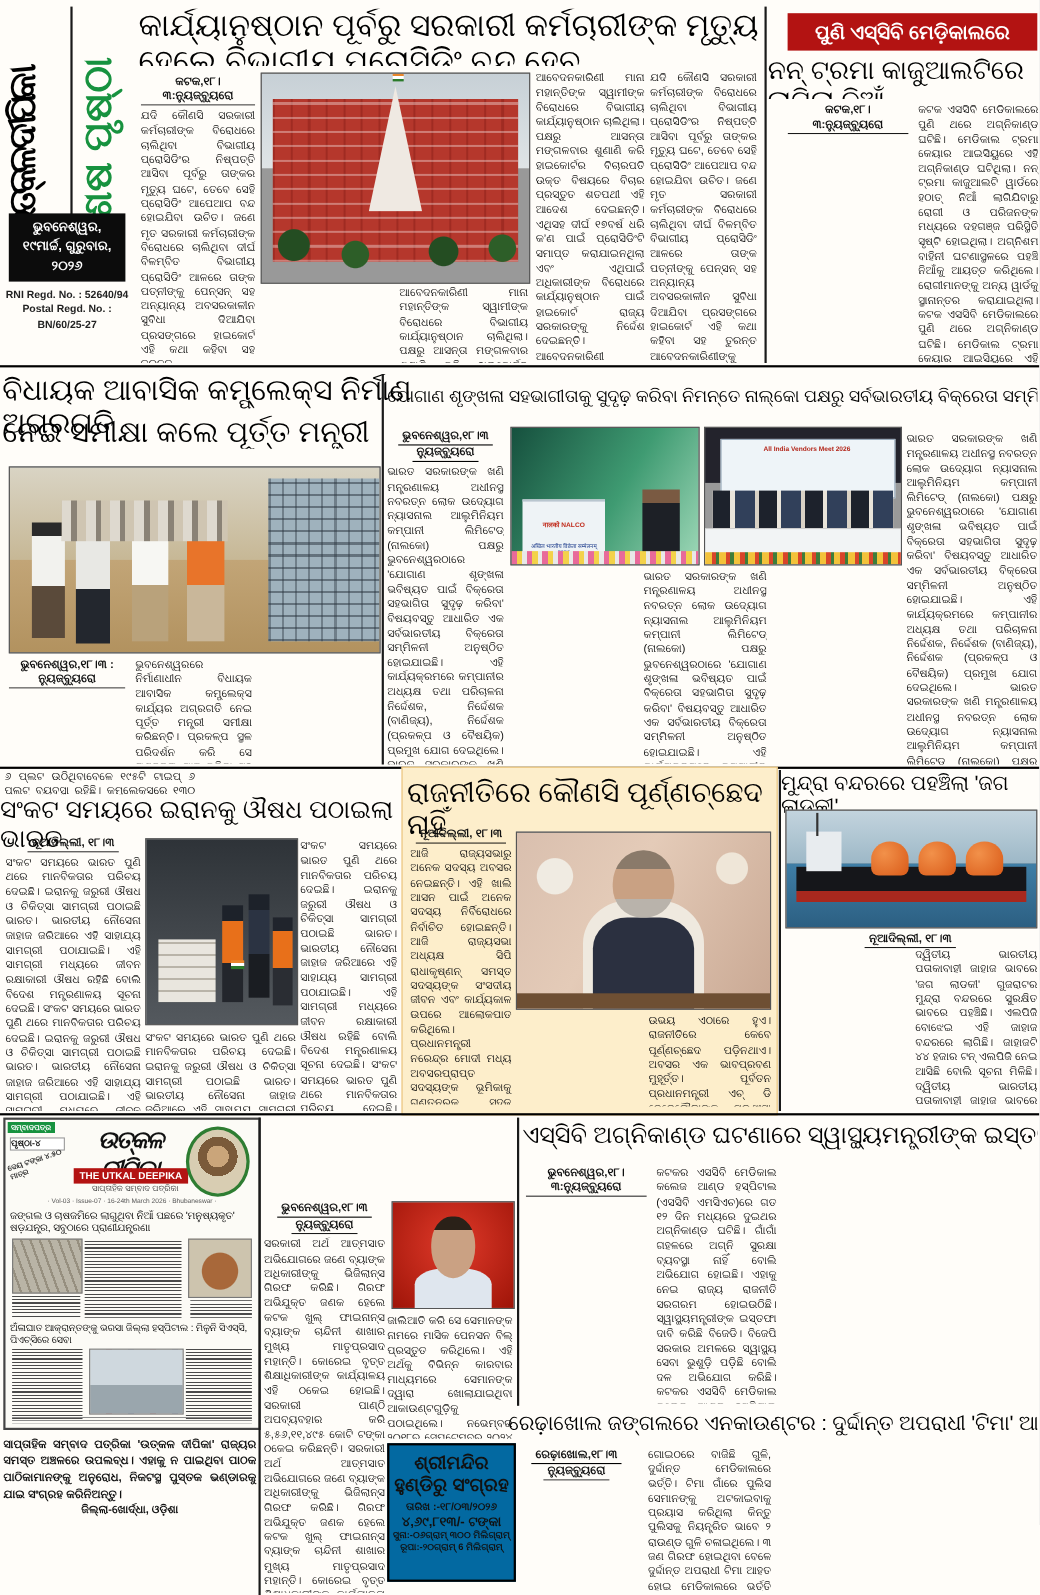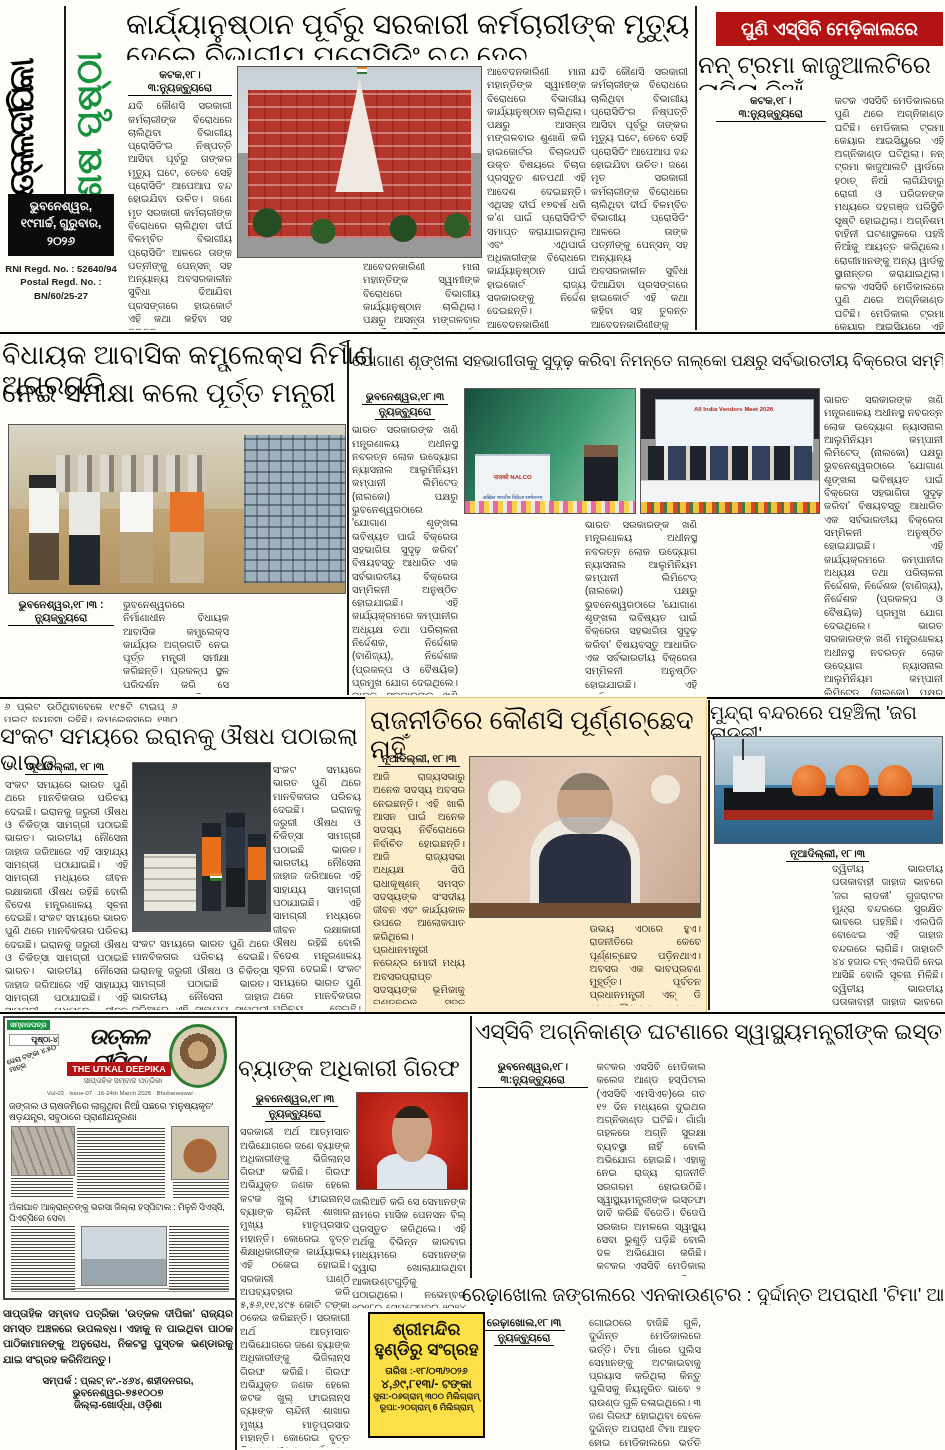--- a/index.html
+++ b/index.html
@@ -200,21 +200,21 @@
     <span class="u">ନୂଆଦିଲ୍ଲୀ, ୧୮।୩</span>
   </div>
   <div class="abs colbox c2" style="left:712px;top:862px;width:231px;height:148px">
     <p class="body">ଦ୍ୱିତୀୟ ଭାରତୀୟ ପତାକାବାହୀ ଜାହାଜ ଭାବରେ 'ଜଗ ଲାଡକୀ' ଗୁଜରାଟର ମୁନ୍ଦ୍ରା ବନ୍ଦରରେ ସୁରକ୍ଷିତ ଭାବରେ ପହଞ୍ଚିଛି। ଏଲପିଜି ବୋଝେଇ ଏହି ଜାହାଜ ବନ୍ଦରରେ ଲାଗିଛି। ଜାହାଜଟି ୪୪ ହଜାର ଟନ୍ ଏଲପିଜି ନେଇ ଆସିଛି ବୋଲି ସୂଚନା ମିଳିଛି। ଦ୍ୱିତୀୟ ଭାରତୀୟ ପତାକାବାହୀ ଜାହାଜ ଭାବରେ 'ଜଗ ଲାଡକୀ' ଗୁଜରାଟର ମୁନ୍ଦ୍ରା ବନ୍ଦରରେ ସୁରକ୍ଷିତ ଭାବରେ ପହଞ୍ଚିଛି। ଏଲପିଜି ବୋଝେଇ ଏହି ଜାହାଜ ବନ୍ଦରରେ ଲାଗିଛି। ଜାହାଜଟି ୪୪ ହଜାର ଟନ୍ ଏଲପିଜି ନେଇ ଆସିଛି ବୋଲି ସୂଚନା ମିଳିଛି। ଦ୍ୱିତୀୟ ଭାରତୀୟ ପତାକାବାହୀ ଜାହାଜ ଭାବରେ 'ଜଗ ଲାଡକୀ' ଗୁଜରାଟର ମୁନ୍ଦ୍ରା ବନ୍ଦରରେ ସୁରକ୍ଷିତ ଭାବରେ ପହଞ୍ଚିଛି। ଏଲପିଜି ବୋଝେଇ ଏହି ଜାହାଜ ବନ୍ଦରରେ ଲାଗିଛି। ଜାହାଜଟି ୪୪ ହଜାର ଟନ୍ ଏଲପିଜି ନେଇ ଆସିଛି ବୋଲି ସୂଚନା ମିଳିଛି।</p>
   </div>
 
   <div class="hrule" style="left:0;top:1012px;width:945px;height:1.5px"></div>
 
   <div class="abs" style="left:3px;top:1016px;width:230px;height:280px;border:2px solid #444;background:#fcfbf6;overflow:hidden">
     <div class="abs" style="left:2px;top:2px;padding:1px 3px;background:#17923f;color:#fff;font-size:7px;font-weight:bold">ସମ୍ବାଦପତ୍ର</div>
-    <div class="abs" style="left:4px;top:16px;width:48px;border:1px solid #999;text-align:right;font-size:8px;font-weight:bold;background:#fff">ପୃଷ୍ଠା-୪</div>
+    <div class="abs" style="left:4px;top:16px;width:48px;border:1px solid #999;text-align:left;font-size:8px;font-weight:bold;background:#fff">ପୃଷ୍ଠା-୪</div>
     <div class="abs" style="left:2px;top:32px;width:56px;font-size:7px;transform:rotate(-18deg);font-weight:bold;color:#333">ଦେୟ ଟଙ୍କା ୪.୫୦ ମାତ୍ର</div>
     <div class="abs center" style="left:58px;top:6px;width:110px;font-size:22px;font-weight:900;font-style:italic;letter-spacing:-2px">ଉତ୍କଳ ଦୀପିକା</div>
     <div class="abs center" style="left:62px;top:44px;width:104px;background:#b31312;color:#fff;font-size:9px;font-weight:bold;padding:2px 0">THE UTKAL DEEPIKA</div>
     <div class="abs center" style="left:66px;top:58px;width:104px;font-size:7.5px;color:#333">ସାପ୍ତାହିକ ସମ୍ବାଦ ପତ୍ରିକା</div>
     <div class="abs" style="right:8px;top:6px;width:52px;height:58px;background:radial-gradient(circle at 50% 42%,#caa57a 0 10px,#7a5a3a 10px 18px,#d8cdb2 18px);border:3px solid #2e7d32;border-radius:50%"></div>
     <div class="abs center" style="left:4px;top:72px;width:222px;font-size:6px;color:#555">· Vol-03 · Issue-07 · 16-24th March 2026 · Bhubaneswar ·</div>
     <div class="abs hl" style="left:4px;top:82px;width:222px;font-size:9.5px;line-height:1.2">ଜଙ୍ଗଲ ଓ ଚାଷଜମିରେ ଲାଗୁଥିବା ନିଆଁ ପଛରେ 'ମନୁଷ୍ୟକୃତ' ଷଡ଼ଯନ୍ତ୍ର, ସବୁଠାରେ ପ୍ରାଣୀଯନ୍ତ୍ରଣା</div>
     <div class="abs" style="left:6px;top:108px;width:62px;height:48px;border:1px solid #777;background:repeating-linear-gradient(70deg,#b9b4a6 0 6px,#968f7f 6px 8px),#b9b4a6"></div>
     <div class="abs greek" style="left:72px;top:110px;width:88px;height:70px"></div>
     <div class="abs" style="right:6px;top:108px;width:56px;height:52px;border:1px solid #777;background:radial-gradient(ellipse at 50% 55%,#a8683a 0 16px,transparent 17px),#cdc4ae"></div>
@@ -222,46 +222,44 @@
     <div class="abs greek" style="right:6px;top:164px;width:56px;height:16px"></div>
     <div class="abs hl" style="left:4px;top:184px;width:222px;font-size:9px;line-height:1.2">ଅଁଳାଘାତ ଆକ୍ରାନ୍ତଙ୍କୁ ଭରସା ଜିଲ୍ଲା ହସ୍ପିଟାଲ : ମିଳୁନି ସିଏସ୍‌ସି, ପିଏଚ୍‌ସିରେ ସେବା</div>
     <div class="abs greek" style="left:6px;top:208px;width:64px;height:64px"></div>
     <div class="abs" style="left:76px;top:208px;width:84px;height:58px;border:1px solid #777;background:linear-gradient(#cfd8de 55%,#9aa6ad 55%),repeating-linear-gradient(90deg,transparent 0 14px,rgba(200,60,60,.6) 14px 20px,transparent 20px 34px,rgba(60,90,170,.55) 34px 40px)"></div>
     <div class="abs greek" style="right:6px;top:208px;width:60px;height:64px"></div>
     <div class="abs greek-lt" style="left:6px;top:270px;width:218px;height:6px"></div>
   </div>
 
   <div class="abs" style="left:3px;top:1300px;width:230px;height:148px;overflow:hidden">
     <div class="body" style="font-size:10.5px;font-weight:bold;margin-top:6px;line-height:1.45">ସାପ୍ତାହିକ ସମ୍ବାଦ ପତ୍ରିକା 'ଉତ୍କଳ ଦୀପିକା' ରାଜ୍ୟର ସମସ୍ତ ଅଞ୍ଚଳରେ ଉପଲବ୍ଧ। ଏହାକୁ ନ ପାଇଥିବା ପାଠକ ପାଠିକାମାନଙ୍କୁ ଅନୁରୋଧ, ନିକଟସ୍ଥ ପୁସ୍ତକ ଭଣ୍ଡାରକୁ ଯାଇ ସଂଗ୍ରହ କରିନିଅନ୍ତୁ।</div>
-    <div class="center" style="font-size:10px;font-weight:bold;margin-top:8px">ସମ୍ପର୍କ : ପ୍ଲଟ୍ ନଂ.-୪୬୪, ଶହୀଦନଗର, ଭୁବନେଶ୍ୱର-୭୫୧୦୦୭</div>
     <div class="center" style="font-size:10px;font-weight:bold">ଜିଲ୍ଲା-ଖୋର୍ଦ୍ଧା, ଓଡ଼ିଶା</div>
 
   </div>
 
   <div class="vrule" style="left:235px;top:1016px;height:434px"></div>
   <div class="vrule" style="left:470px;top:1016px;height:262px"></div>
 
-  <div class="abs hl" style="left:238px;top:1056px;width:230px;font-size:23px">ବ୍ୟାଙ୍କ ଅଧିକାରୀ ଗିରଫ</div>
   <div class="abs colbox" style="left:240px;top:1092px;width:110px;height:356px">
     <div class="dl">
       <span class="u">ଭୁବନେଶ୍ୱର,୧୮।୩</span><br>
       <span class="u">ନ୍ୟୁଜ୍‌ବ୍ୟୁରୋ</span>
     </div>
     <p class="body">ସରକାରୀ ଅର୍ଥ ଆତ୍ମସାତ ଅଭିଯୋଗରେ ଜଣେ ବ୍ୟାଙ୍କ ଅଧିକାରୀଙ୍କୁ ଭିଜିଲାନ୍ସ ଗିରଫ କରିଛି। ଗିରଫ ଅଭିଯୁକ୍ତ ଜଣକ ହେଲେ କଟକ ଖୁଲ୍ ଫାଇନାନ୍ସ ବ୍ୟାଙ୍କ ଚାନ୍ଦିନୀ ଶାଖାର ମୁଖ୍ୟ ମାତୃପ୍ରସାଦ ମହାନ୍ତି। କୋରେଇ ବୃତ୍ତ ଶିକ୍ଷାଧିକାରୀଙ୍କ କାର୍ଯ୍ୟାଳୟ ଏହି ଠକେଇ ହୋଇଛି। ସରକାରୀ ପାଣ୍ଠି ଅପବ୍ୟବହାର କରି ୫,୫୬,୧୧,୪୯୫ କୋଟି ଟଙ୍କା ଠକେଇ କରିଛନ୍ତି। ସରକାରୀ ଅର୍ଥ ଆତ୍ମସାତ ଅଭିଯୋଗରେ ଜଣେ ବ୍ୟାଙ୍କ ଅଧିକାରୀଙ୍କୁ ଭିଜିଲାନ୍ସ ଗିରଫ କରିଛି। ଗିରଫ ଅଭିଯୁକ୍ତ ଜଣକ ହେଲେ କଟକ ଖୁଲ୍ ଫାଇନାନ୍ସ ବ୍ୟାଙ୍କ ଚାନ୍ଦିନୀ ଶାଖାର ମୁଖ୍ୟ ମାତୃପ୍ରସାଦ ମହାନ୍ତି। କୋରେଇ ବୃତ୍ତ ଶିକ୍ଷାଧିକାରୀଙ୍କ କାର୍ଯ୍ୟାଳୟ ଏହି ଠକେଇ ହୋଇଛି। ସରକାରୀ ପାଣ୍ଠି ଅପବ୍ୟବହାର କରି ୫,୫୬,୧୧,୪୯୫ କୋଟି ଟଙ୍କା ଠକେଇ କରିଛନ୍ତି। ସରକାରୀ ଅର୍ଥ ଆତ୍ମସାତ ଅଭିଯୋଗରେ ଜଣେ ବ୍ୟାଙ୍କ ଅଧିକାରୀଙ୍କୁ ଭିଜିଲାନ୍ସ ଗିରଫ କରିଛି। ଗିରଫ ଅଭିଯୁକ୍ତ ଜଣକ ହେଲେ କଟକ ଖୁଲ୍ ଫାଇନାନ୍ସ ବ୍ୟାଙ୍କ ଚାନ୍ଦିନୀ ଶାଖାର ମୁଖ୍ୟ ମାତୃପ୍ରସାଦ ମହାନ୍ତି। କୋରେଇ ବୃତ୍ତ ଶିକ୍ଷାଧିକାରୀଙ୍କ କାର୍ଯ୍ୟାଳୟ ଏହି ଠକେଇ ହୋଇଛି। ସରକାରୀ ପାଣ୍ଠି ଅପବ୍ୟବହାର କରି ୫,୫୬,୧୧,୪୯୫ କୋଟି ଟଙ୍କା ଠକେଇ କରିଛନ୍ତି।</p>
   </div>
   <div class="photo" style="left:356px;top:1092px;width:110px;height:96px">
     <div class="abs" style="left:0;top:0;width:100%;height:100%;background:radial-gradient(circle at 50% 40%,#e03a2a,#9e1408)"></div>
     <div class="abs" style="left:18%;bottom:0;width:64%;height:38%;background:#dfe6ee;border-radius:40% 40% 0 0"></div>
     <div class="abs" style="left:32%;top:14%;width:36%;height:58%;background:linear-gradient(#2a2118 0 22%,#caa183 22%);border-radius:46% 46% 50% 50%"></div>
   </div>
   <div class="abs colbox" style="left:352px;top:1192px;width:114px;height:116px">
     <p class="body">ଜାଲିଆତି କରି ସେ ସେମାନଙ୍କ ନାମରେ ମାସିକ ପେନସନ ବିଲ୍ ପ୍ରସ୍ତୁତ କରିଥିଲେ। ଏହି ଅର୍ଥକୁ ବିଭିନ୍ନ କାରବାର ମାଧ୍ୟମରେ ସେମାନଙ୍କ ଦ୍ୱାରା ଖୋଲାଯାଇଥିବା ଆକାଉଣ୍ଟଗୁଡ଼ିକୁ ପଠାଇଥିଲେ। ନଭେମ୍ବର ୨୦୧୮ରୁ ସେପ୍ଟେମ୍ବର ୨୦୨୪ ପର୍ଯ୍ୟନ୍ତ ପ୍ରାୟ ୬ବର୍ଷ ଧରି ଠକେଇ କରିଥିଲେ।</p>
   </div>
 
-  <div class="abs" style="left:368px;top:1312px;width:113px;height:122px;border:2px solid #000;background:#fde047;text-align:center;overflow:hidden">
+  <div class="abs" style="left:352px;top:1312px;width:113px;height:122px;border:2px solid #000;background:#0369a1;text-align:center;overflow:hidden">
     <div style="font-size:17px;font-weight:bold;margin-top:6px">ଶ୍ରୀମନ୍ଦିର</div>
     <div style="font-size:17px;font-weight:bold">ହୁଣ୍ଡିରୁ ସଂଗ୍ରହ</div>
     <div style="font-size:9.5px;font-weight:bold;margin-top:5px">ତାରିଖ :-୧୮/୦୩/୨୦୨୬</div>
     <div style="font-size:12px;font-weight:bold">୪,୬୯,୮୧୩/- ଟଙ୍କା</div>
     <div style="font-size:8.5px;font-weight:bold">ସୁନା:-୦୬ଗ୍ରାମ୍ ୩୦୦ ମିଲିଗ୍ରାମ୍</div>
     <div style="font-size:8.5px;font-weight:bold">ରୂପା:-୨୦ଗ୍ରାମ୍ 6 ମିଲିଗ୍ରାମ୍</div>
   </div>
 
   <div class="abs hl nowrap" style="left:475px;top:1020px;width:468px;font-size:22px">ଏସ୍‌ସିବି ଅଗ୍ନିକାଣ୍ଡ ଘଟଣାରେ ସ୍ୱାସ୍ଥ୍ୟମନ୍ତ୍ରୀଙ୍କ ଇସ୍ତଫା ଦାବି କଲା ବିଜେଡି</div>
   <div class="abs colbox c4" style="left:478px;top:1060px;width:465px;height:216px">

